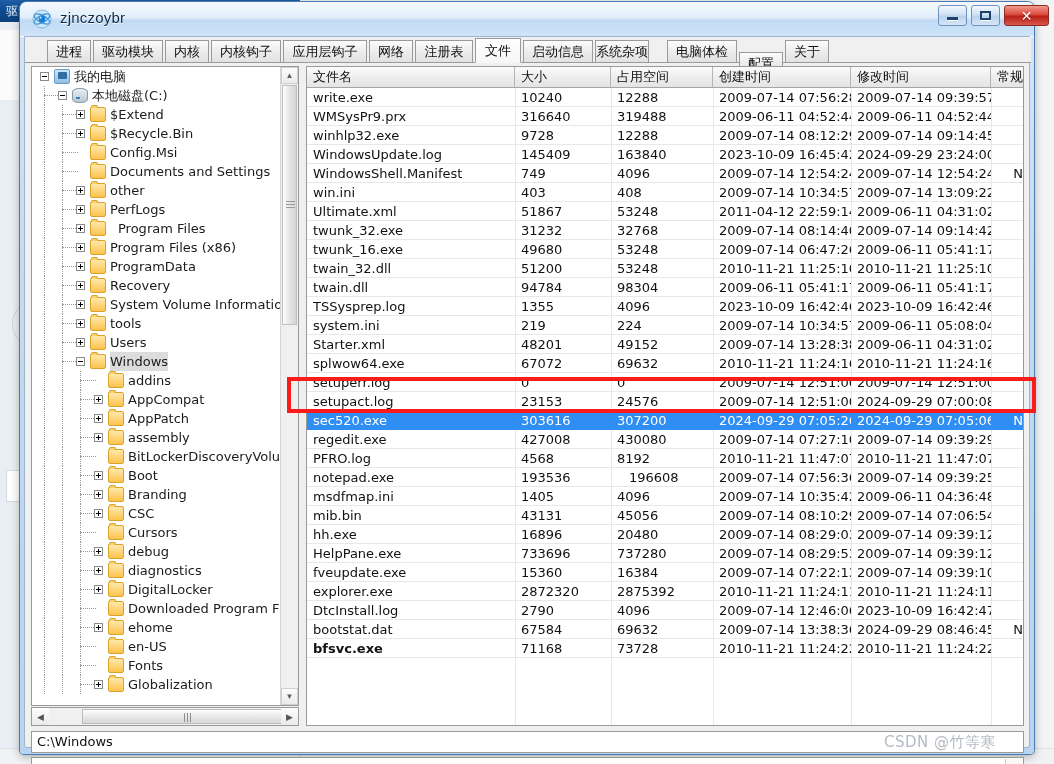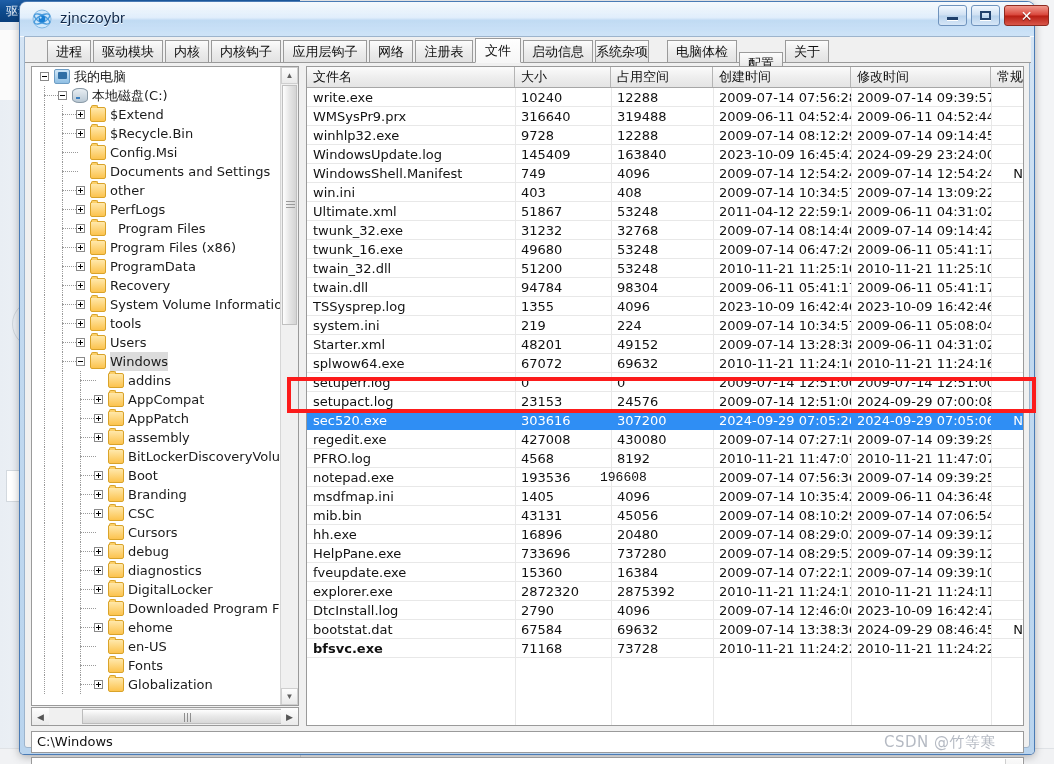--- a/index.html
+++ b/index.html
@@ -774,21 +774,21 @@
               <div class="cell" style="left: 0px; width: 208px;">PFRO.log</div>
               <div class="cell" style="left: 208px; width: 96px;">4568</div>
               <div class="cell" style="left: 304px; width: 102px;">8192</div>
               <div class="cell" style="left: 406px; width: 138px;">2010-11-21 11:47:07</div>
               <div class="cell" style="left: 544px; width: 140px;">2010-11-21 11:47:07</div>
               <div class="cell c-ok" style="left: 684px; width: 62px;"></div>
             </div>
             <div class="row">
               <div class="cell" style="left: 0px; width: 208px;">notepad.exe</div>
               <div class="cell" style="left: 208px; width: 96px;">193536</div>
-              <div class="cell" style="left: 287px; width: 102px; font-family: Liberation Mono, monospace;">196608</div>
+              <div class="cell" style="left: 316px; width: 102px;">196608</div>
               <div class="cell" style="left: 406px; width: 138px;">2009-07-14 07:56:36</div>
               <div class="cell" style="left: 544px; width: 140px;">2009-07-14 09:39:25</div>
               <div class="cell c-ok" style="left: 684px; width: 62px;"></div>
             </div>
             <div class="row">
               <div class="cell" style="left: 0px; width: 208px;">msdfmap.ini</div>
               <div class="cell" style="left: 208px; width: 96px;">1405</div>
               <div class="cell" style="left: 304px; width: 102px;">4096</div>
               <div class="cell" style="left: 406px; width: 138px;">2009-07-14 10:35:42</div>
               <div class="cell" style="left: 544px; width: 140px;">2009-06-11 04:36:48</div>

